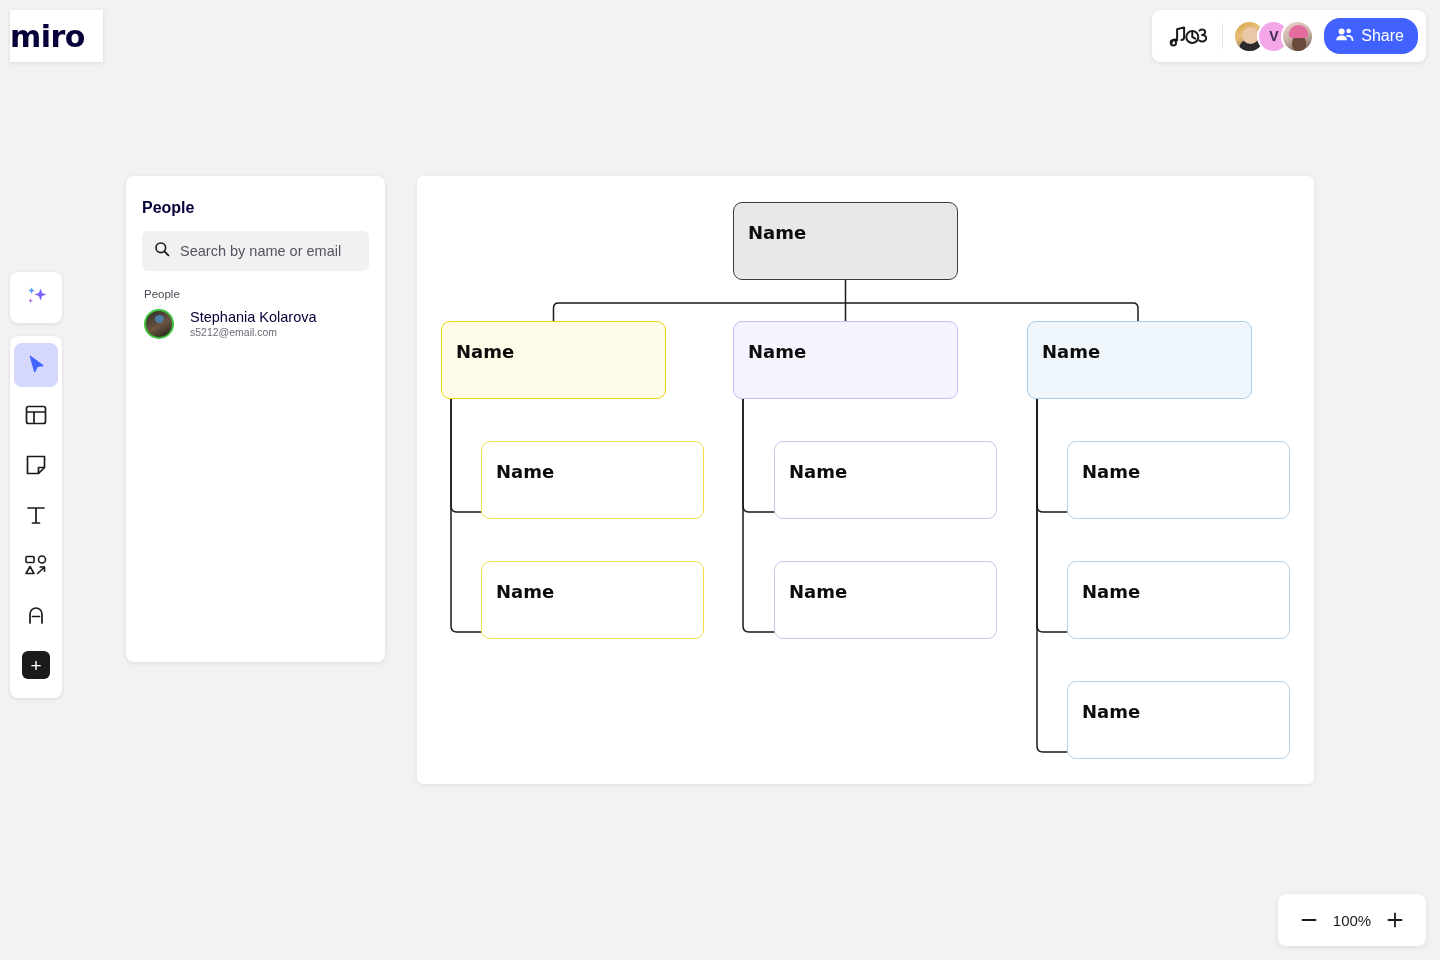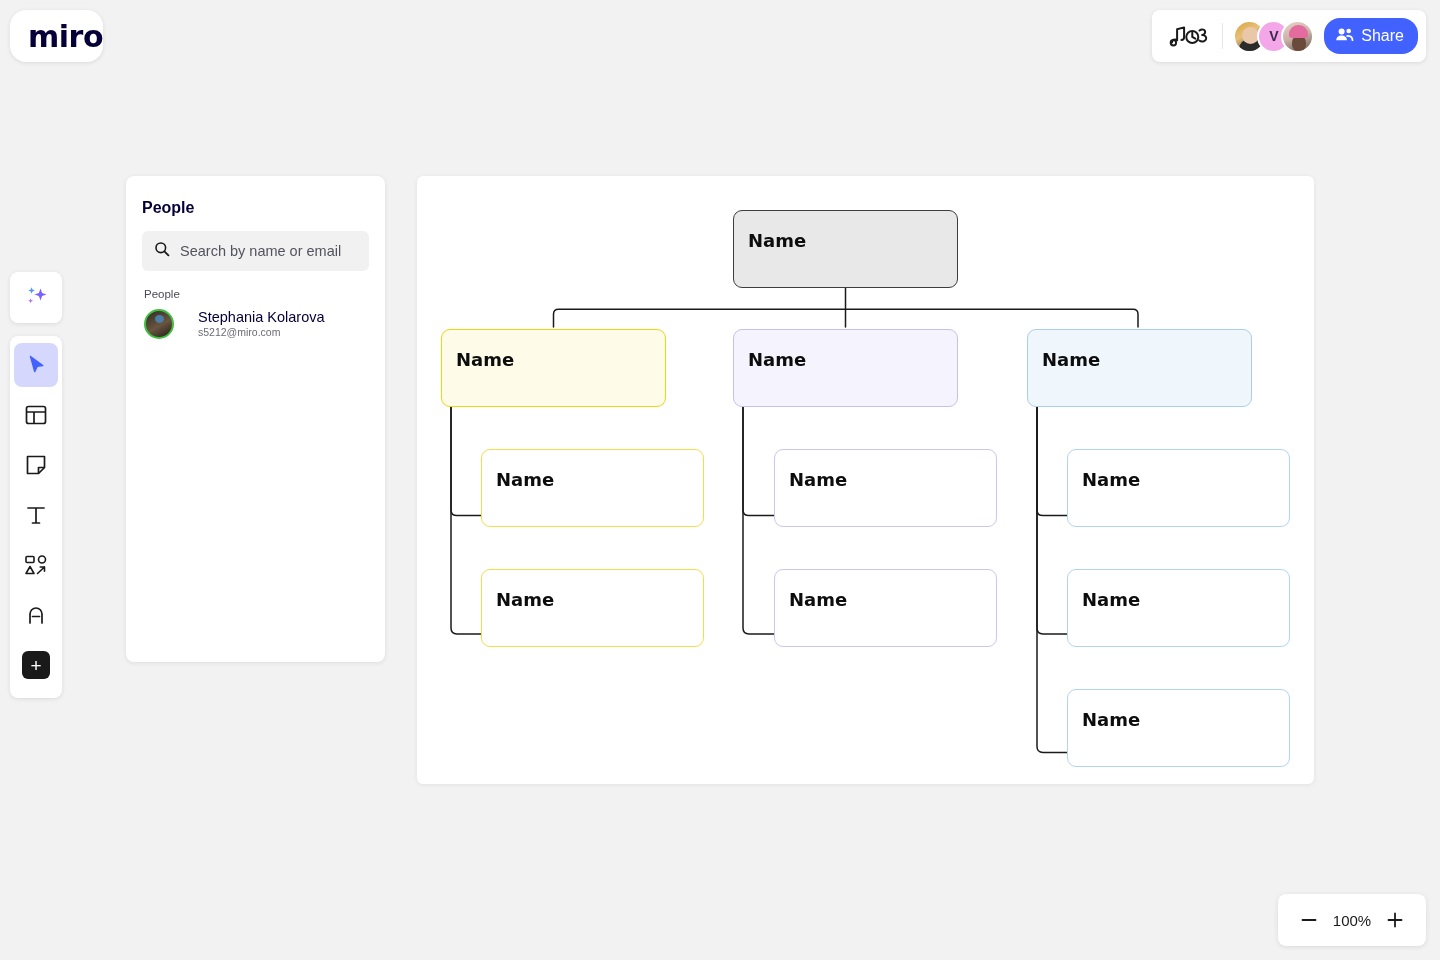--- a/index.html
+++ b/index.html
@@ -8,23 +8,23 @@
     background: #f2f2f2;
     font-family: "Liberation Sans", sans-serif;
     overflow: hidden;
     position: relative;
   }
 
   
   .logo-card {
     position: absolute; left: 10px; top: 10px;
     width: 93px; height: 52px;
-    background: #ffffff; border-radius: 16px;
+    background: #ffffff; border-radius: 0;
     box-shadow: 0 1px 4px rgba(0,0,0,.10);
-    display: flex; align-items: center; justify-content: flex-end;
+    display: flex; align-items: center; justify-content: flex-start;
   }
   .logo-text {
     font-family: "DejaVu Sans", sans-serif;
     font-size: 30px; font-weight: 700; color: #050038;
     letter-spacing: -0.5px;
   }
 
   
   .topbar {
     position: absolute; right: 14px; top: 10px;
@@ -126,21 +126,21 @@
     border: none; outline: none; background: transparent;
     font-size: 14.5px; color: #41414b;
     font-family: "Liberation Sans", sans-serif;
     width: 100%;
   }
   .search-box input::placeholder { color: #53535f; }
   .online-label {
     font-size: 11.5px; color: #4a4a55;
     margin: 17px 0 6px 2px;
   }
-  .person-row { display: flex; align-items: center; gap: 24px; padding: 2px 0 0 2px; cursor: pointer; }
+  .person-row { display: flex; align-items: center; gap: 16px; padding: 2px 0 0 2px; cursor: pointer; }
   .person-avatar {
     width: 30px; height: 30px; border-radius: 50%;
     border: 2px solid #3ec13e;
     background: linear-gradient(150deg,#2f2a26 0%,#6a5540 55%,#1d1a17 100%);
     position: relative; overflow: hidden; flex: none;
   }
   .person-avatar::after {
     content:""; position:absolute; left:9px; top:4px; width:9px; height:8px;
     border-radius:50%; background:#4a7fa8;
   }
@@ -148,21 +148,21 @@
   .person-email { font-size: 10.5px; color: #6b6b76; line-height: 1.3; }
 
   
   .canvas-frame {
     position: absolute; left: 417px; top: 176px;
     width: 897px; height: 608px;
     background: #ffffff; border-radius: 6px;
     box-shadow: 0 1px 5px rgba(0,0,0,.07);
     overflow: hidden;
   }
-  .chart-layer { position: absolute; inset: 0; margin-top: 8px; }
+  .chart-layer { position: absolute; inset: 0; }
   .node {
     position: absolute;
     border-radius: 9px;
     display: flex; align-items: center;
     padding-left: 14px;
     font-size: 18px; font-weight: 700; color: #0d0d0d;
     font-family: "DejaVu Sans", sans-serif;
     cursor: pointer;
     z-index: 2;
   }
@@ -292,21 +292,21 @@
         <path d="M10.4 10.4l4 4" stroke="#1a1a1a" stroke-width="1.8" stroke-linecap="round"></path>
       </svg>
     </span>
     <input type="text" placeholder="Search by name or email" style="">
   </div>
   <div class="online-label">People</div>
   <div class="person-row">
     <div class="person-avatar"></div>
     <div>
       <div class="person-name">Stephania Kolarova</div>
-      <div class="person-email">s5212@miro.com</div>
+      <div class="person-email">s5212@email.com</div>
     </div>
   </div>
 </div>
 
 <div class="canvas-frame">
   <div class="chart-layer">
     <svg class="connectors" viewBox="0 0 897 608" preserveAspectRatio="none">
       <g stroke="#1a1a1a" stroke-width="1.5" fill="none" stroke-linecap="round">
 
         <path d="M428.5 104 V145"></path>

